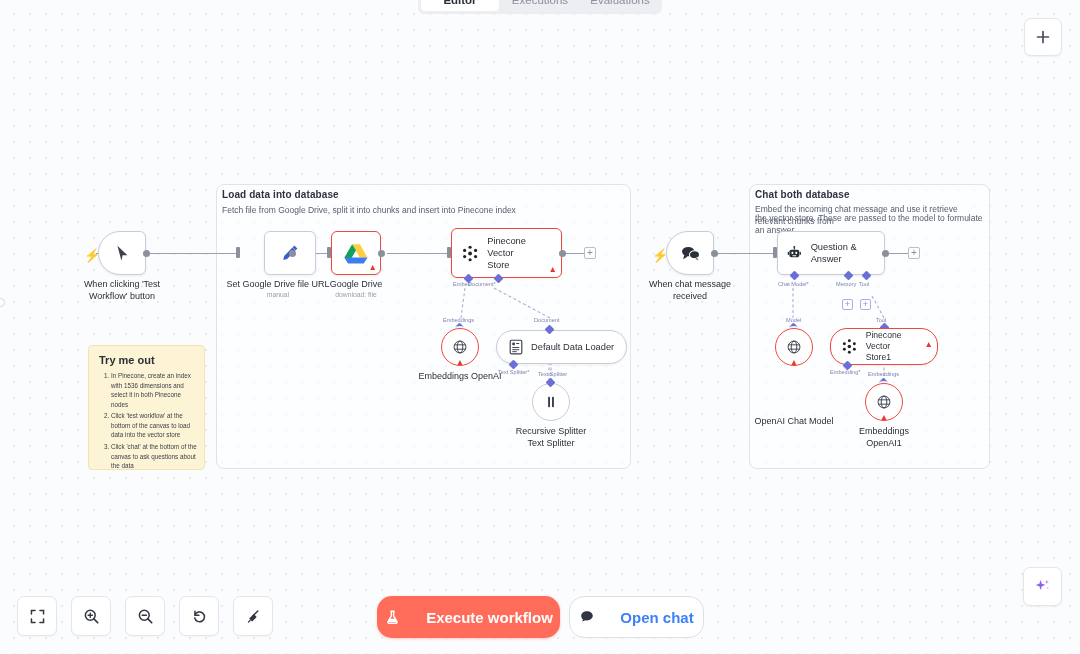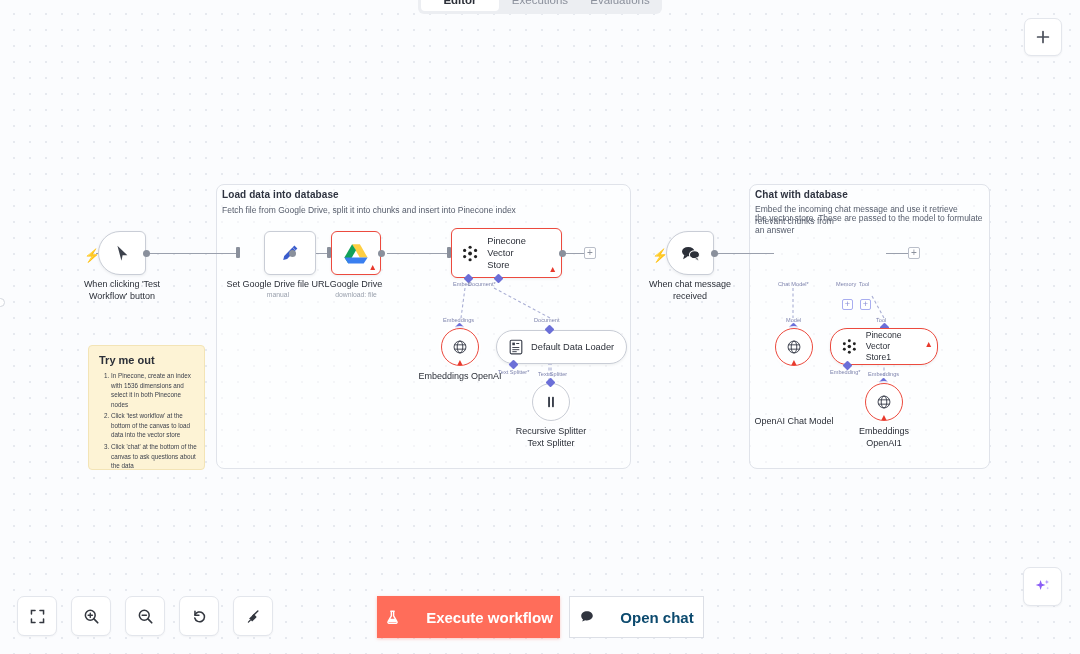--- a/index.html
+++ b/index.html
@@ -49,32 +49,32 @@
   
   .tool-btn {
     position: absolute; bottom: 18px;
     width: 40px; height: 40px;
     background: #fff; border: 1px solid #e3e6ec; border-radius: 7px;
     display: flex; align-items: center; justify-content: center;
     box-shadow: 0 1px 2px rgba(20,24,35,.04);
   }
   .action-btn {
     position: absolute; bottom: 596px;
-    height: 42px; border-radius: 0;
+    height: 42px; border-radius: 15px;
     display: flex; align-items: center; justify-content: center;
     gap: 25px; font-size: 15px; font-weight: 600;
   }
   #execute-btn {
     left: 377px; top: 596px; width: 183px;
     background: #ff6d5a; color: #fff; border: none;
     box-shadow: 0 1px 3px rgba(255,109,90,.35);
   }
   #openchat-btn {
     left: 569px; top: 596px; width: 135px;
-    background: #fff; color: #0c4a6e; border: 1px solid #dcdfe6;
+    background: #fff; color: #3b82f6; border: 1px solid #dcdfe6;
   }
 
   
   .group {
     position: absolute;
     background: rgba(255,255,255,.55);
     border: 1px solid #e0e3ea;
     border-radius: 8px;
   }
   .group-title {
@@ -260,21 +260,21 @@
       <li>Click 'test workflow' at the bottom of the canvas to load data into the vector store</li>
       <li>Click 'chat' at the bottom of the canvas to ask questions about the data</li>
     </ol>
   </div>
 
   <div class="group" style="left:216px; top:184px; width:415px; height:285px;"></div>
   <div class="group-title" style="left:222px; top:189px;">Load data into database</div>
   <div class="group-sub" style="left:222px; top:204px; width:400px;">Fetch file from Google Drive, split it into chunks and insert into Pinecone index</div>
 
   <div class="group" style="left:749px; top:184px; width:241px; height:285px;"></div>
-  <div class="group-title" style="left:755px; top:189px;">Chat with database</div>
+  <div class="group-title" style="left:755px; top:189px;">Chat both database</div>
   <div class="group-sub" style="left:755px; top:203px; width:228px;">Embed the incoming chat message and use it retrieve relevant chunks from</div>
   <div class="group-sub" style="left:755px; top:212px; width:228px;">the vector store. These are passed to the model to formulate an answer</div>
 
   <div class="wire" style="left:96px; top:253px; width:140px;"></div>
   <div class="wire" style="left:297px; top:253px; width:34px;"></div>
   <div class="wire" style="left:387px; top:253px; width:62px;"></div>
   <div class="wire" style="left:562px; top:253px; width:22px;"></div>
   <div class="wire" style="left:666px; top:253px; width:108px;"></div>
   <div class="wire" style="left:886px; top:253px; width:22px;"></div>
 
@@ -420,20 +420,40 @@
         <ellipse cx="15.2" cy="10.2" rx="5.3" ry="4.1" fill="#2b2f38" stroke="#fff" stroke-width="1.1"></ellipse>
         <path d="M18.4 13.2 19.6 16.6 15.3 14.6Z" fill="#2b2f38" stroke="#fff" stroke-width=".8"></path>
       </svg>
     </div>
     <div class="dot-out" style="left:45px; top:19px;"></div>
     <div class="node-label" style="top:48px;">
       <span>When chat message</span><br><span>received</span>
     </div>
   </div>
 
+  <div class="node rect" style="left:777px; top:231px;">
+    <div class="in-port" style="left:-4px; top:16px;"></div>
+    <div class="node-body" style="width:108px; height:44px; justify-content:flex-start; padding:0 9px; gap:9px;">
+      <svg width="18" height="18" viewBox="0 0 20 20">
+        <rect x="3.3" y="5.6" width="13.4" height="10.2" rx="2.4" fill="#2b2f38"></rect>
+        <rect x="6.1" y="8.4" width="2.5" height="2.8" rx=".8" fill="#fff"></rect>
+        <rect x="11.4" y="8.4" width="2.5" height="2.8" rx=".8" fill="#fff"></rect>
+        <rect x="7.3" y="13" width="5.4" height="1.3" rx=".6" fill="#fff"></rect>
+        <rect x="9.2" y="2.1" width="1.6" height="3.2" fill="#2b2f38"></rect>
+        <circle cx="10" cy="1.9" r="1.3" fill="#2b2f38"></circle>
+        <rect x="1" y="8.4" width="1.9" height="4.2" rx=".9" fill="#2b2f38"></rect>
+        <rect x="17.1" y="8.4" width="1.9" height="4.2" rx=".9" fill="#2b2f38"></rect>
+      </svg>
+      <span class="node-text">Question &amp; Answer</span>
+    </div>
+    <div class="dot-out" style="left:105px; top:19px;"></div>
+    <div class="diamond" style="left:14px; top:41px;"></div>
+    <div class="diamond" style="left:68px; top:41px;"></div>
+    <div class="diamond" style="left:86px; top:41px;"></div>
+  </div>
   <div class="plus-endpoint" style="left:908px; top:247px;">+</div>
 
   <div class="conn-label" style="left:778px; top:281px;">
     <span>Chat Model*</span>
   </div>
   <div class="conn-label" style="left:836px; top:281px;">Memory</div>
   <div class="conn-label" style="left:859px; top:281px;">Tool</div>
 
   <div class="plus-sub" style="left:842px; top:299px;">+</div>
   <div class="plus-sub" style="left:860px; top:299px;">+</div>

